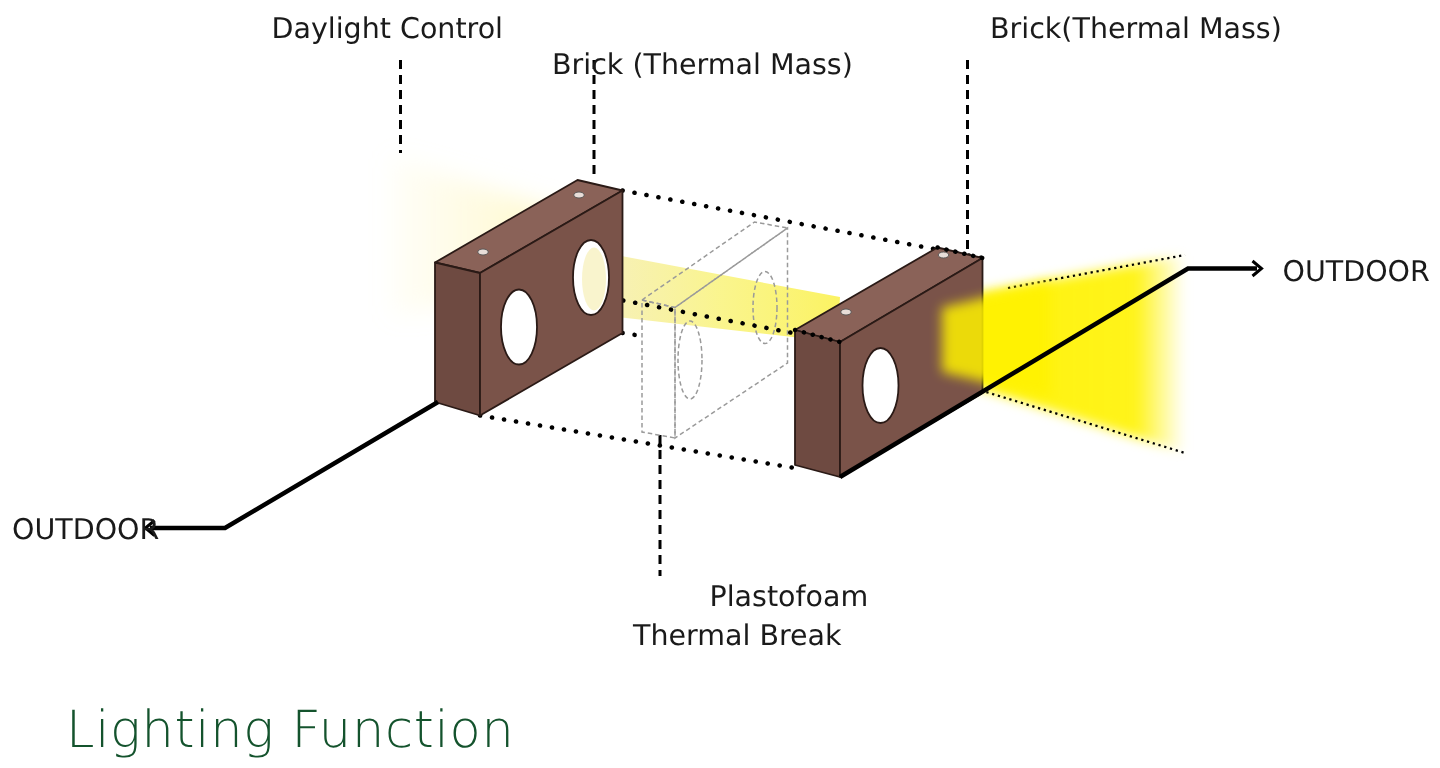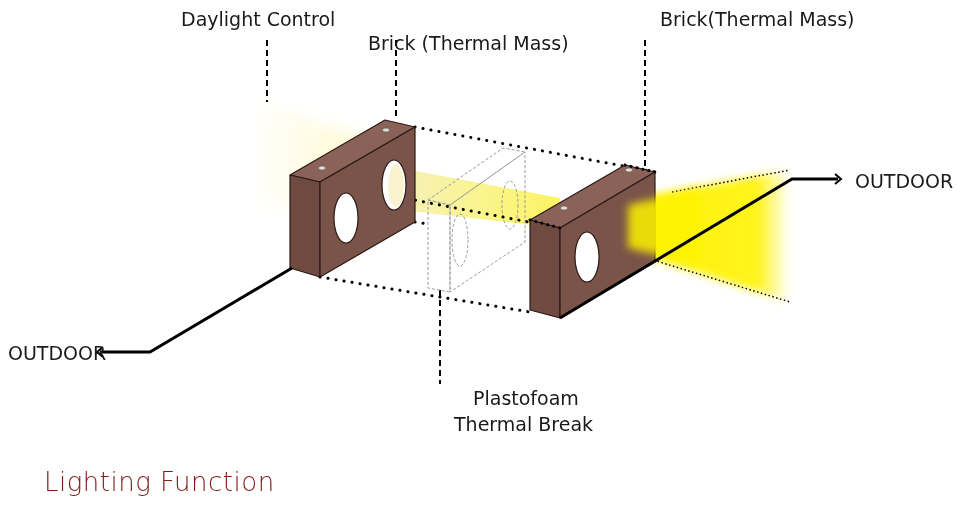--- a/index.html
+++ b/index.html
@@ -1,19 +1,19 @@
 <!DOCTYPE html>
 <html><head>
   <meta charset="utf-8">
   <style>
     html, body { margin: 0; padding: 0; background: #ffffff; }
     body { width: 960px; height: 512px; position: relative; overflow: hidden; font-family: "DejaVu Sans", sans-serif; }
     #diagram { position: absolute; left: 0; top: 0; }
     .lbl { position: absolute; font-family: "DejaVu Sans", sans-serif; font-size: 19px; color: #1a1a1a; white-space: nowrap; line-height: 1.2; }
-    .title { position: absolute; left: 44px; top: 467px; font-family: "DejaVu Sans", sans-serif; font-size: 26px; font-weight: 300; color: #7f1d1d; letter-spacing: 0.5px; }
+    .title { position: absolute; left: 44px; top: 467px; font-family: "DejaVu Sans", sans-serif; font-size: 34px; font-weight: 300; color: #14532d; letter-spacing: 0.5px; }
   </style>
 </head>
 <body>
 
 <svg id="diagram" width="960" height="512" viewBox="0 0 960 512">
   <defs>
     <linearGradient id="leftGlow" x1="1" y1="0" x2="0" y2="0">
       <stop offset="0" stop-color="#fff7b0" stop-opacity="0.9"></stop>
       <stop offset="1" stop-color="#fff7c8" stop-opacity="0.15"></stop>
     </linearGradient>
@@ -95,15 +95,15 @@
   <polyline points="560,318 792,179 838,179" fill="none" stroke="#000" stroke-width="3"></polyline>
   <polyline points="835,174 841,179 835,184" fill="none" stroke="#000" stroke-width="2"></polyline>
 </svg>
 
 <div class="lbl" style="left:181px; top:8px;">Daylight Control</div>
 <div class="lbl" style="left:368px; top:8px;margin-top:24px;">Brick (Thermal Mass)</div>
 <div class="lbl" style="left:660px; top:8px;">Brick(Thermal Mass)</div>
 <div class="lbl" style="left:855px; top:170px;">OUTDOOR</div>
 <div class="lbl" style="left:8px; top:342px;">OUTDOOR</div>
 <div class="lbl" style="left:473px; top:387px;">Plastofoam</div>
-<div class="lbl" style="left:454px; top:413px;">Thermal Break</div>
+<div class="lbl" style="left:422px; top:413px;">Thermal Break</div>
 
 <div class="title">Lighting Function</div>
 
 </body></html>

